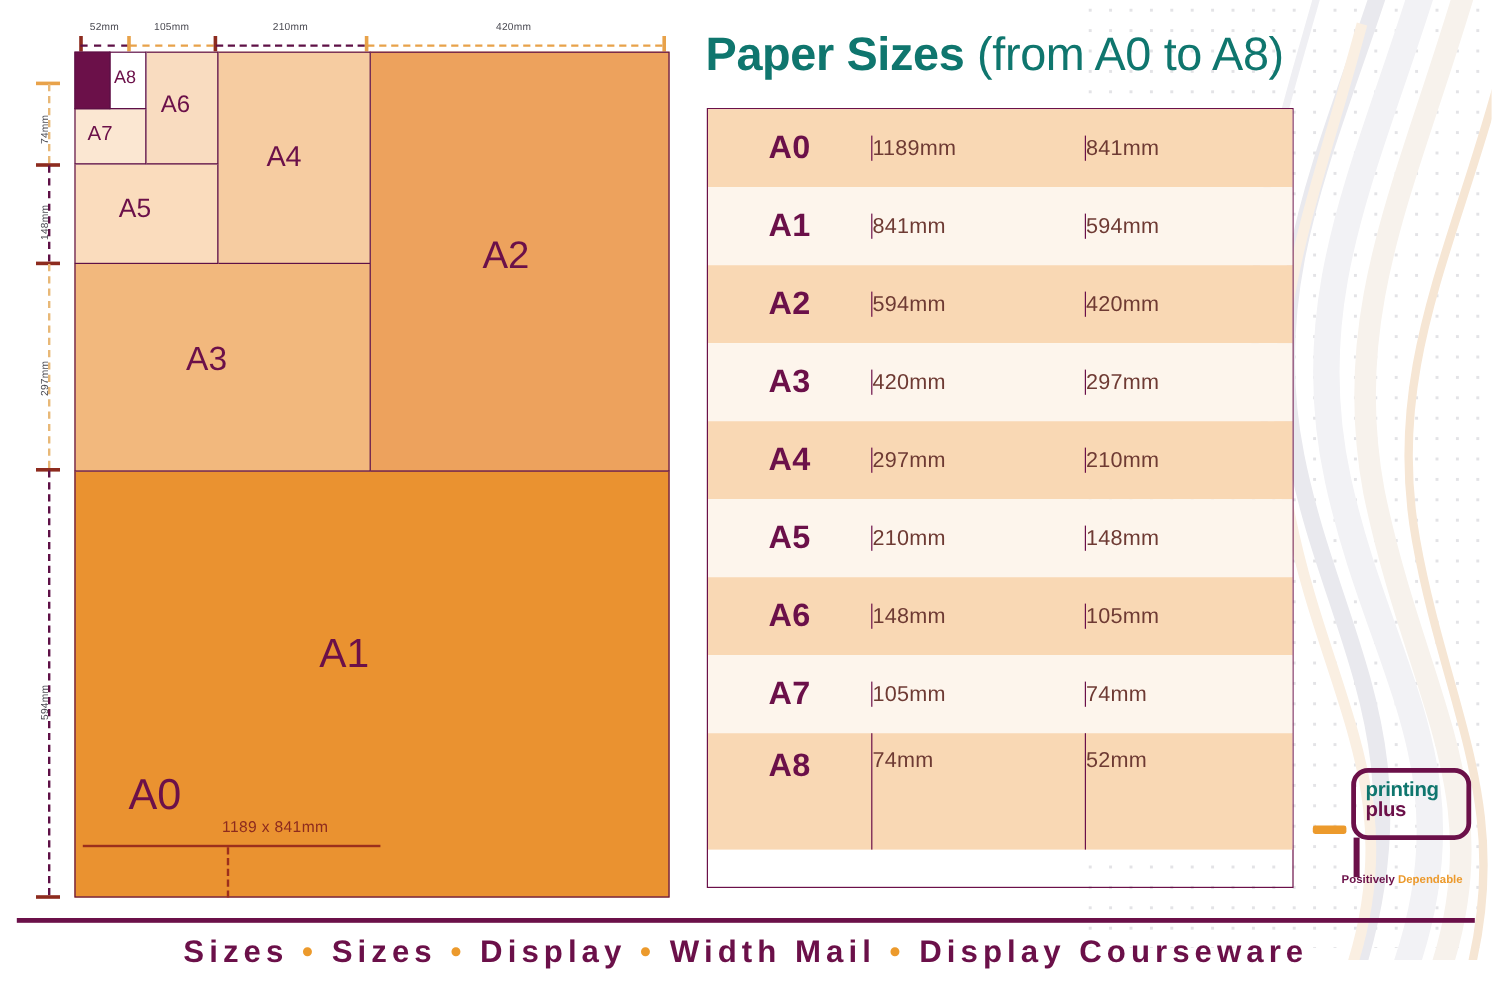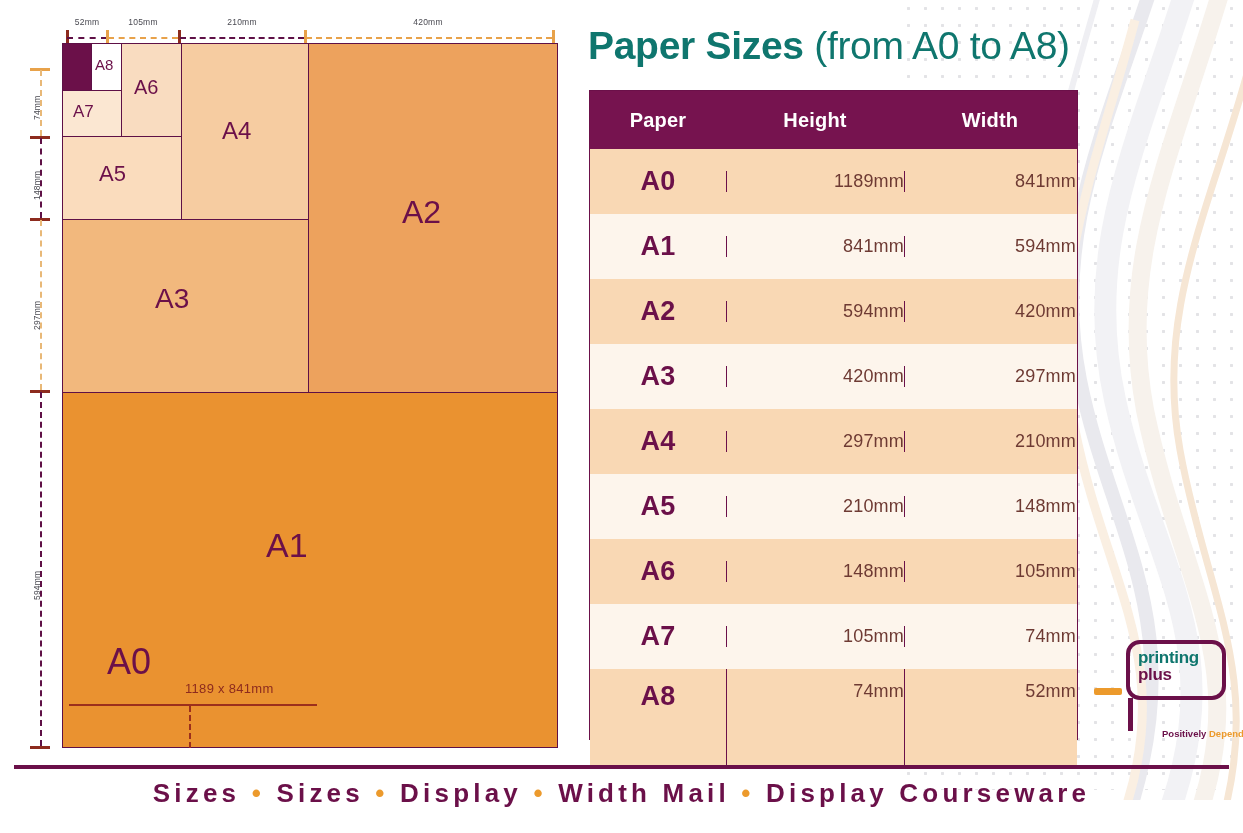--- a/index.html
+++ b/index.html
@@ -70,21 +70,21 @@
     display:flex; height:58px; background:#76134f; align-items:center;
   }
   #thead div{
     color:#ffffff; font-size:20px; font-weight:bold; text-align:center; letter-spacing:.2px;
   }
   .tbody-row{ display:flex; align-items:center; }
   .tbody-row .c-paper{
     font-size:27px; font-weight:bold; color:#6b1049; text-align:center; letter-spacing:.3px;
   }
   .tbody-row .c-val{
-    font-size:18px; color:#6e3a33; text-align:right; letter-spacing:.2px;
+    font-size:18px; color:#6e3a33; text-align:left; letter-spacing:.2px;
   }
   .col-0{ width:136px; }
   .col-1{ width:178px; border-left:1.5px solid #6b1049; }
   .col-2{ width:172px; border-left:1.5px solid #6b1049; }
   #thead .col-1, #thead .col-2{ border-left:none; }
 
   
   #logo{ position:absolute; left:1112px; top:640px; width:118px; height:105px; }
   #logo-frame{
     position:absolute; left:14px; top:0; width:100px; height:60px;
@@ -92,21 +92,21 @@
   }
   #logo-tail{ position:absolute; left:16px; top:58px; width:5px; height:33px; background:#6b1049; }
   #logo-dash{ position:absolute; left:-18px; top:48px; width:28px; height:7px; background:#ec9a2c; border-radius:2px;}
   #logo-printing{
     position:absolute; left:26px; top:8px; font-size:17px; color:#0f766e; font-weight:bold; letter-spacing:-.3px;
   }
   #logo-plus{
     position:absolute; left:26px; top:25px; font-size:17px; color:#6b1049; font-weight:bold; letter-spacing:-.3px;
   }
   #logo-tag{ position:absolute; left:6px; top:88px; font-size:9.5px; white-space:nowrap; font-weight:bold;}
-  #logo-tag .p{ color:#6b1049;margin-left:44px; }
+  #logo-tag .p{ color:#6b1049; }
   #logo-tag .d{ color:#ec9a2c; }
 
   
   #footer-rule{ position:absolute; left:14px; top:765px; width:1215px; height:4px; background:#6b1049; }
   #footer-text{
     position:absolute; left:14px; top:778px; width:1215px;
     font-size:26px; font-weight:bold; color:#6b1049;
     letter-spacing:4.2px; white-space:nowrap; text-align:center;
   }
   #footer-text .sep{ color:#ec9a2c; }
@@ -198,25 +198,20 @@
     <span class="paper-label" style="left:2px; top:14px; font-size:13px;"></span>
   </div>
 </div>
 
 <div id="title">
   <span class="bold">Paper Sizes</span>
   <span class="light">(from A0 to A8)</span>
 </div>
 
 <div id="table">
-  <div id="thead">
-    <div class="col-0">Paper</div>
-    <div class="col-1">Height</div>
-    <div class="col-2">Width</div>
-  </div>
   <div id="tbody">
       <div class="tbody-row" style="height: 65px; background: rgb(249, 216, 180);">
         <div class="col-0 c-paper">A0</div>
         <div class="col-1 c-val">1189mm</div>
         <div class="col-2 c-val">841mm</div>
       </div>
       <div class="tbody-row" style="height: 65px; background: rgb(253, 245, 236);">
         <div class="col-0 c-paper">A1</div>
         <div class="col-1 c-val">841mm</div>
         <div class="col-2 c-val">594mm</div>

